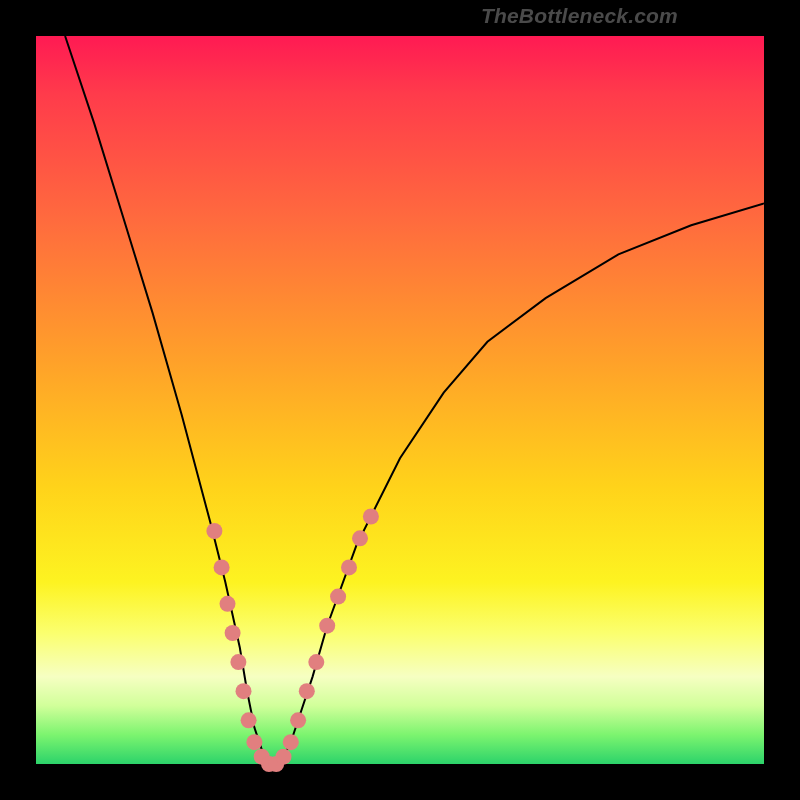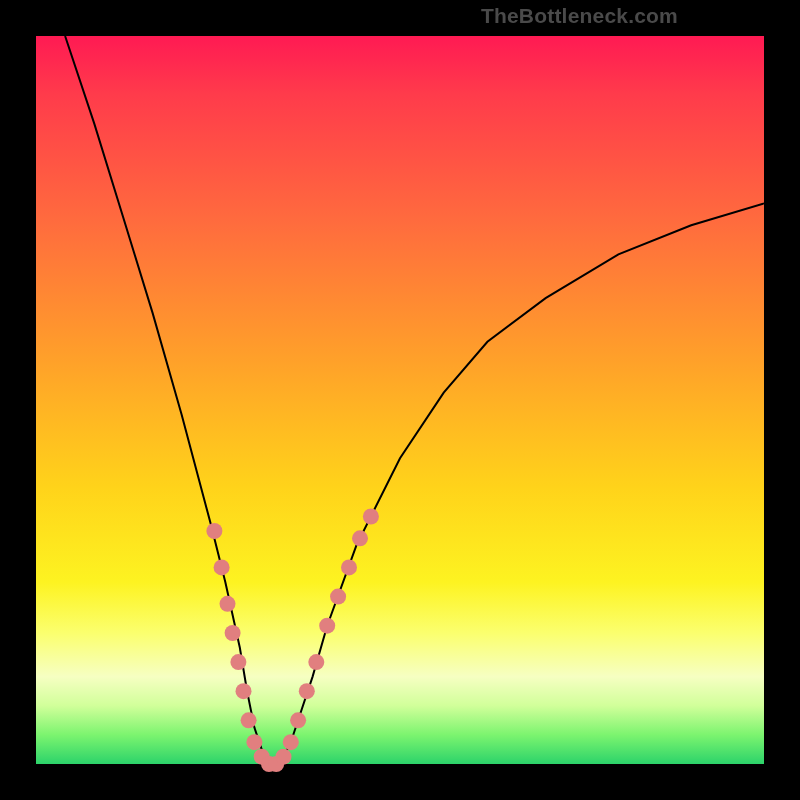--- a/index.html
+++ b/index.html
@@ -9,20 +9,21 @@
     height: 800px;
     overflow: hidden;
     background: #000;
     font-family: Arial, Helvetica, sans-serif;
   }
   .frame {
     position: relative;
     width: 688px;
     height: 800px;
     background: #000;
+    font-style: italic;
   }
   .watermark {
     position: absolute;
     top: 4px;
     right: 10px;
     color: #4a4a4a;
     font-size: 21px;
     font-weight: 600;
     letter-spacing: 0.2px;
     z-index: 10;

